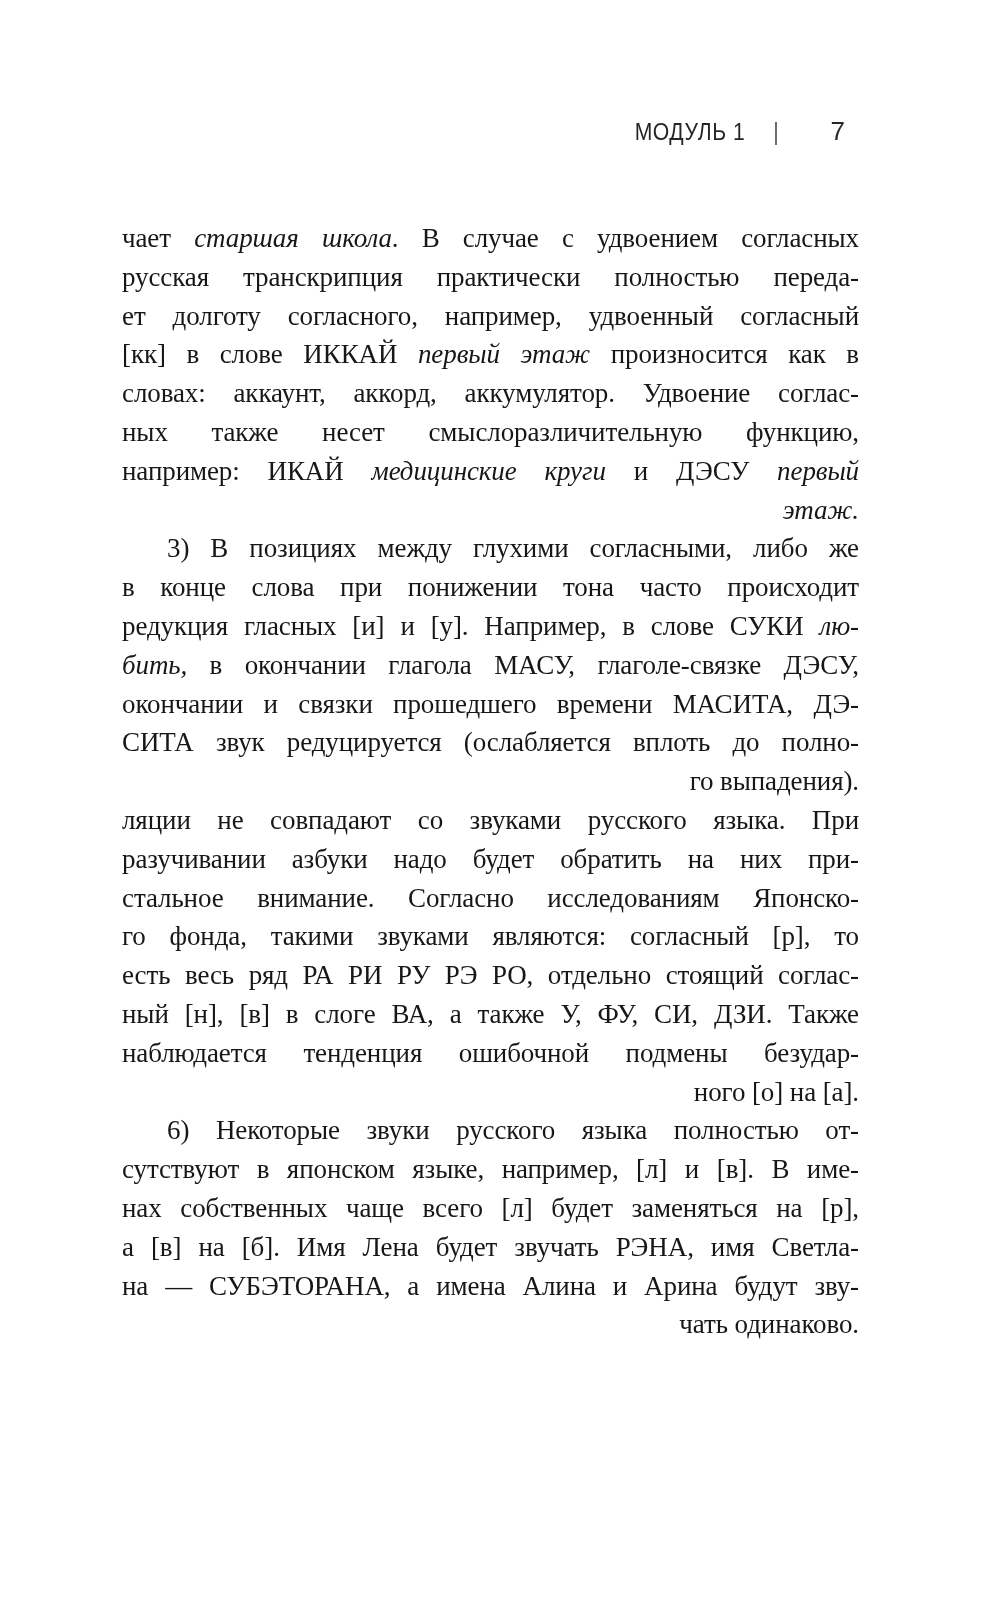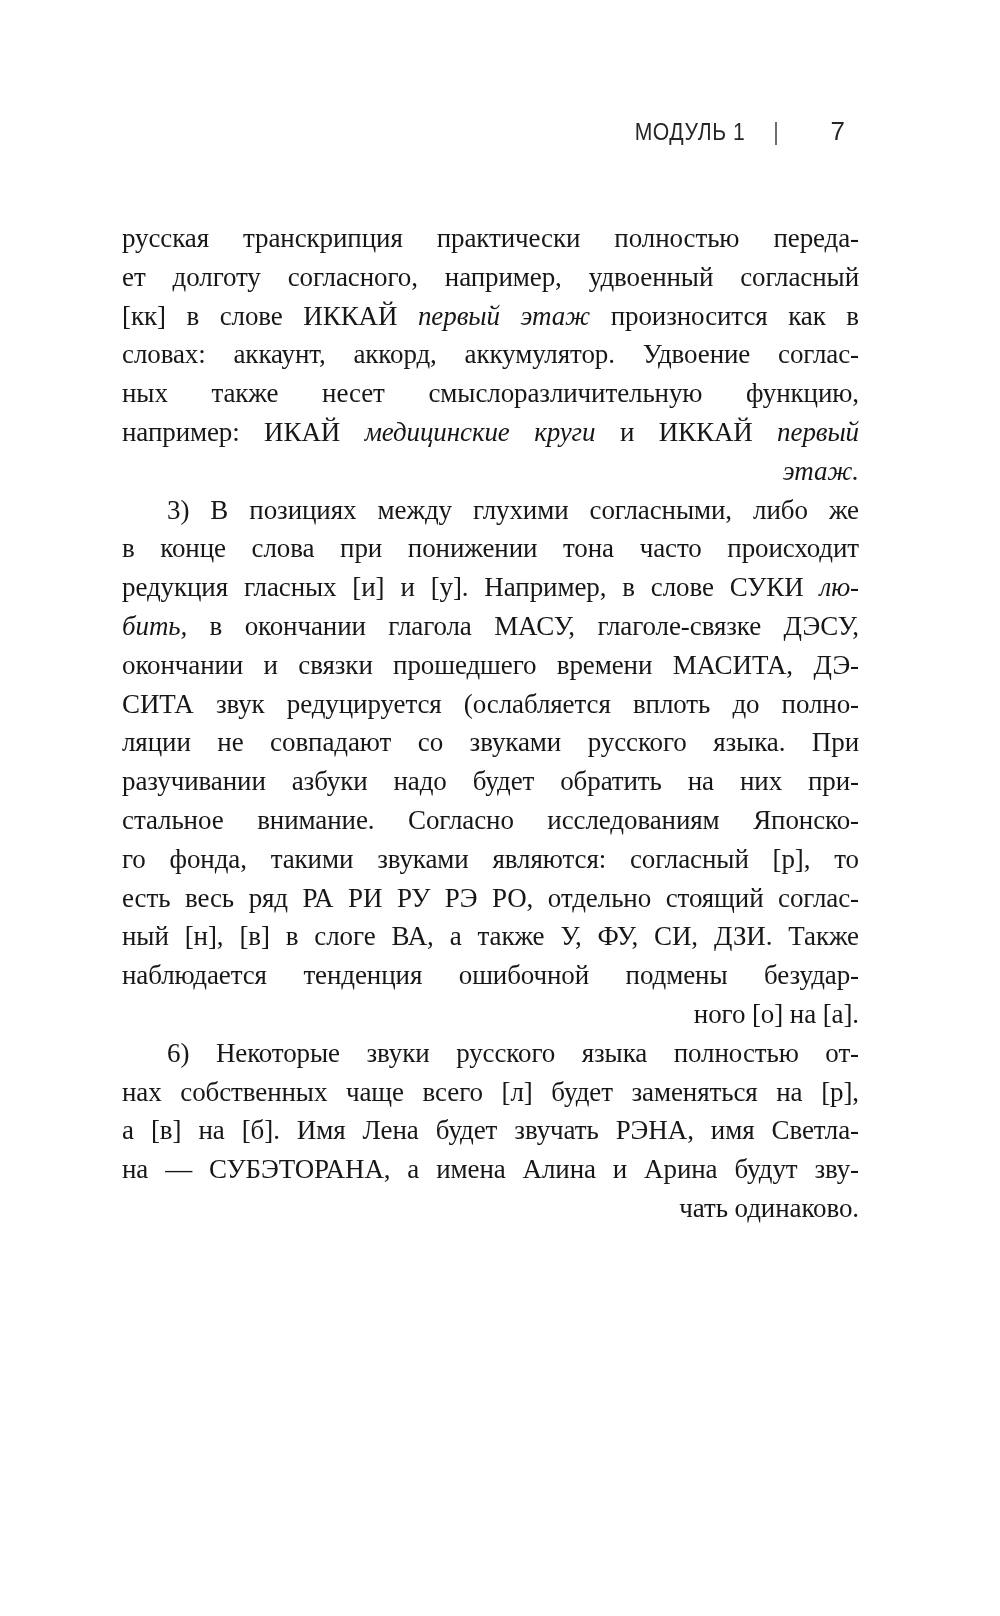--- a/index.html
+++ b/index.html
@@ -63,48 +63,51 @@
 <div class="page">
 
   <div class="running-header">
     <span class="module-label">МОДУЛЬ 1</span>
     <span class="header-sep">|</span>
     <span class="page-number">7</span>
   </div>
 
   <div class="page-content">
       <div class="para">
+        <div class="line just"><span>чает </span><span class="it">старшая школа</span><span>. В случае с удвоением согласных</span></div>
         <div class="line just"><span>русская транскрипция практически полностью переда-</span></div>
         <div class="line just"><span>ет долготу согласного, например, удвоенный согласный</span></div>
         <div class="line just"><span>[кк] в слове ИККАЙ </span><span class="it">первый этаж</span><span> произносится как в</span></div>
         <div class="line just"><span>словах: аккаунт, аккорд, аккумулятор. Удвоение соглас-</span></div>
         <div class="line just"><span>ных также несет смыслоразличительную функцию,</span></div>
-        <div class="line just"><span>например: ИКАЙ </span><span class="it">медицинские круги</span><span> и ИККАЙ </span><span class="it">первый</span></div>
+        <div class="line just"><span>например: ИКАЙ </span><span class="it">медицинские круги</span><span> и ДЭСУ </span><span class="it">первый</span></div>
         <div class="line"><span class="it">этаж.</span></div>
       </div>
       <div class="para">
         <div class="line just indent"><span>3) В позициях между глухими согласными, либо же</span></div>
         <div class="line just"><span>в конце слова при понижении тона часто происходит</span></div>
         <div class="line just"><span>редукция гласных [и] и [у]. Например, в слове СУКИ </span><span class="it">лю-</span></div>
         <div class="line just"><span class="it">бить,</span><span> в окончании глагола МАСУ, глаголе-связке ДЭСУ,</span></div>
         <div class="line just"><span>окончании и связки прошедшего времени МАСИТА, ДЭ-</span></div>
         <div class="line just"><span>СИТА звук редуцируется (ослабляется вплоть до полно-</span></div>
+        <div class="line"><span>го выпадения).</span></div>
       </div>
       <div class="para">
         <div class="line just"><span>ляции не совпадают со звуками русского языка. При</span></div>
         <div class="line just"><span>разучивании азбуки надо будет обратить на них при-</span></div>
         <div class="line just"><span>стальное внимание. Согласно исследованиям Японско-</span></div>
         <div class="line just"><span>го фонда, такими звуками являются: согласный [р], то</span></div>
         <div class="line just"><span>есть весь ряд РА РИ РУ РЭ РО, отдельно стоящий соглас-</span></div>
         <div class="line just"><span>ный [н], [в] в слоге ВА, а также У, ФУ, СИ, ДЗИ. Также</span></div>
         <div class="line just"><span>наблюдается тенденция ошибочной подмены безудар-</span></div>
         <div class="line"><span>ного [о] на [а].</span></div>
       </div>
       <div class="para">
         <div class="line just indent"><span>6) Некоторые звуки русского языка полностью от-</span></div>
+        <div class="line just"><span>сутствуют в японском языке, например, [л] и [в]. В име-</span></div>
         <div class="line just"><span>нах собственных чаще всего [л] будет заменяться на [р],</span></div>
         <div class="line just"><span>а [в] на [б]. Имя Лена будет звучать РЭНА, имя Светла-</span></div>
         <div class="line just"><span>на — СУБЭТОРАНА, а имена Алина и Арина будут зву-</span></div>
         <div class="line"><span>чать одинаково.</span></div>
       </div>
     </div>
 
 </div>
 
 </body></html>

